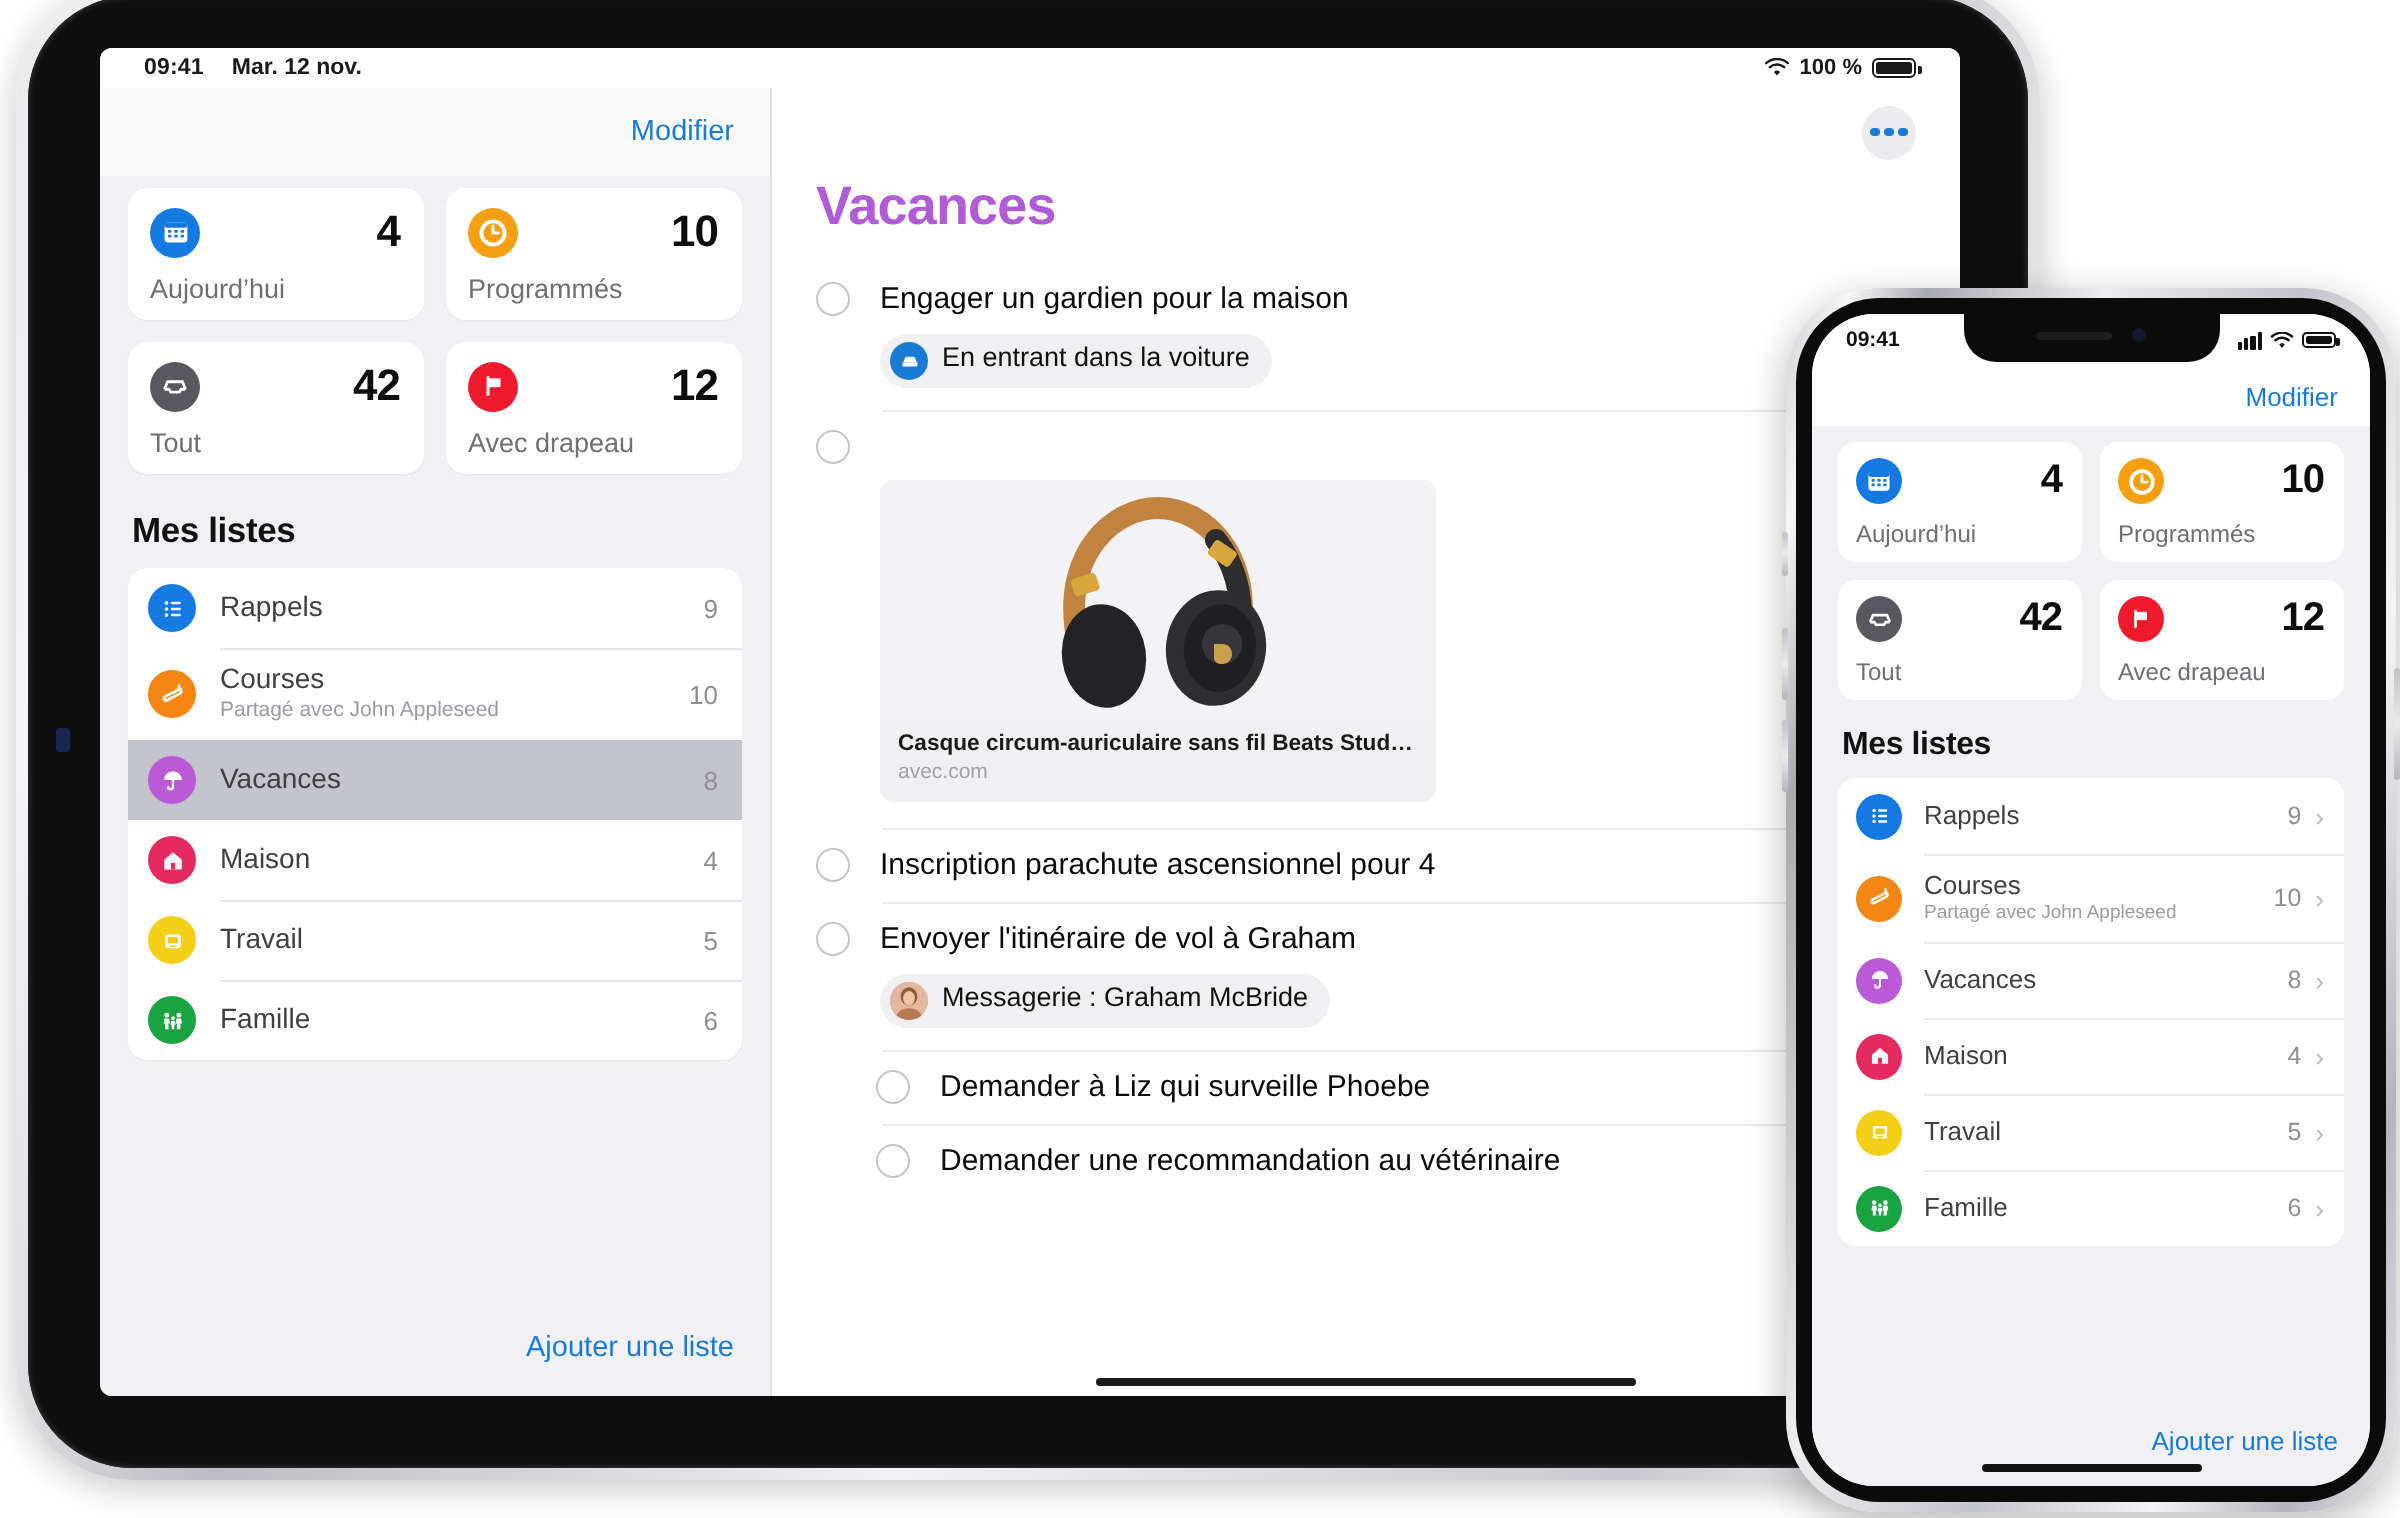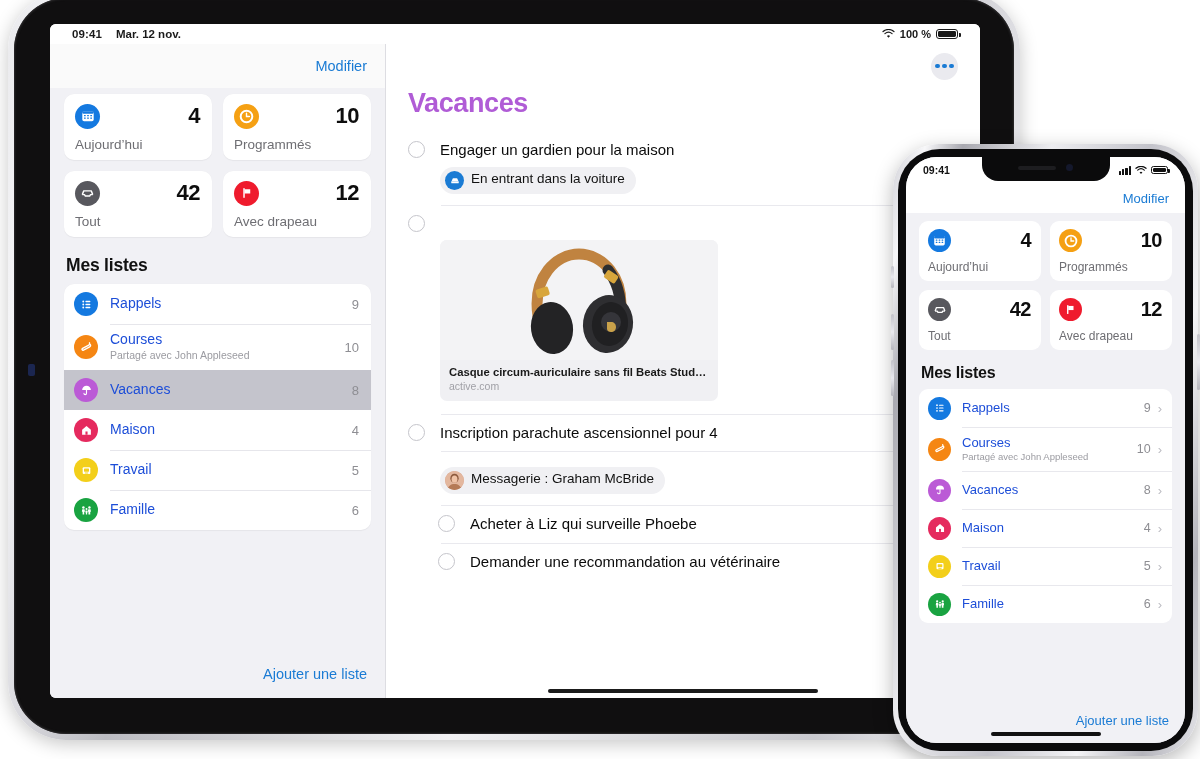--- a/index.html
+++ b/index.html
@@ -74,21 +74,21 @@
   .lists-card{ background:#fff; border-radius:10px; overflow:hidden; box-shadow:0 .5px 1px rgba(0,0,0,.05); }
   .lrow{ display:flex; align-items:center; height:40px; padding:0 12px 0 10px; position:relative; cursor:pointer; }
   .lrow.tall{ height:46px; }
   .lrow.sel{ background:#c4c4cc; }
   .lrow + .lrow::before{
     content:""; position:absolute; left:46px; right:0; top:0; height:1px; background:#e6e6eb;
   }
   .lrow.sel::before, .lrow.sel + .lrow::before{ background:transparent; }
   .licon{ width:24px; height:24px; border-radius:50%; flex:0 0 24px; margin-right:12px; display:flex; align-items:center; justify-content:center; }
   .ltexts{ display:flex; flex-direction:column; justify-content:center; }
-  .lname{ font-size:14px; color:#1d4ed8; line-height:1.25; }
+  .lname{ font-size:14px; color:#404040; line-height:1.25; }
   .lsub{ font-size:10.5px; color:#9b9ba1; line-height:1.3; }
   .lcount{ margin-left:auto; font-size:13px; color:#8e8e93; }
 
   .sb-bottom{ height:48px; display:flex; align-items:center; justify-content:flex-end; padding-right:18px; }
 
   
   #detail{ flex:1; background:#fff; display:flex; flex-direction:column; min-width:0; position:relative; }
   .dt-top{ height:44px; display:flex; align-items:center; justify-content:flex-end; padding-right:22px; }
   .more-btn{
     width:27px; height:27px; border-radius:50%; background:#eaeaef;
@@ -429,51 +429,55 @@
                       <ellipse cx="40" cy="82" rx="21" ry="26" fill="#232325" transform="rotate(-8 40 82)"></ellipse>
                       <ellipse cx="96" cy="78" rx="25" ry="29" fill="#2e2e31" transform="rotate(8 96 78)"></ellipse>
                       <ellipse cx="98" cy="78" rx="18" ry="22" fill="#202022" transform="rotate(8 98 78)"></ellipse>
                       <circle cx="99" cy="76" r="10" fill="#35353a"></circle>
                       <path d="M95 70v13c0 2 2 3 4 3 3 0 5-2 5-5s-2-5-5-5h-4" fill="#c9a14a"></path>
                     </g>
                   </svg>
                 </div>
                 <div class="meta">
                   <div class="lc-title">Casque circum-auriculaire sans fil Beats Studio3 –...</div>
-                  <div class="lc-dom">active.com</div>
+                  <div class="lc-dom">avec.com</div>
                 </div>
               </div>
             </div>
 
             <div class="rem">
               <div class="rem-line">
                 <span class="circ"></span>
                 <span class="rem-txt">Inscription parachute ascensionnel pour 4</span>
               </div>
             </div>
 
             <div class="rem">
+              <div class="rem-line">
+                <span class="circ"></span>
+                <span class="rem-txt">Envoyer l'itinéraire de vol à Graham</span>
+              </div>
               <span class="badge person">
                 <span class="badge-ic">
                   <svg width="19" height="19" viewBox="0 0 20 20">
                       <circle cx="10" cy="10" r="10" fill="#e3b79e"></circle>
                       <ellipse cx="10" cy="7.6" rx="4.4" ry="4.8" fill="#8d5a3d"></ellipse>
                       <ellipse cx="10" cy="8.6" rx="3.1" ry="3.8" fill="#f0c3a6"></ellipse>
                       <path d="M2.6 20c.8-4.3 3.6-6.2 7.4-6.2s6.6 1.9 7.4 6.2z" fill="#b57a56"></path>
                     </svg>
                 </span>
                 <span class="badge-tx">Messagerie : Graham McBride</span>
               </span>
             </div>
 
 
             <div class="rem">
               <div class="rem-line sub-rem">
                 <span class="circ"></span>
-                <span class="rem-txt">Acheter à Liz qui surveille Phoebe</span>
+                <span class="rem-txt">Demander à Liz qui surveille Phoebe</span>
               </div>
             </div>
 
             <div class="rem">
               <div class="rem-line sub-rem">
                 <span class="circ"></span>
                 <span class="rem-txt">Demander une recommandation au vétérinaire</span>
               </div>
             </div>
           </div>

